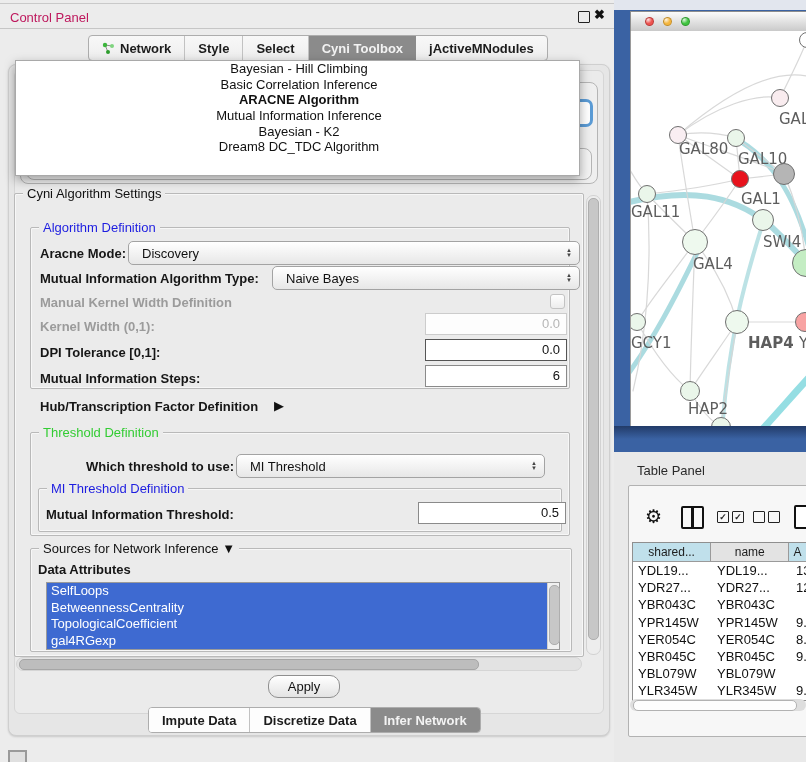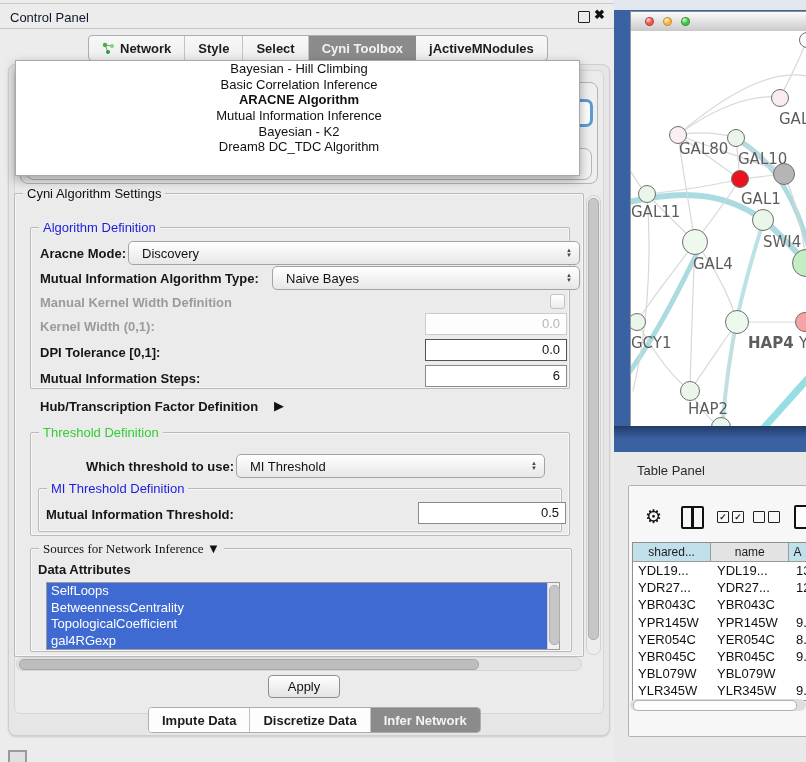--- a/index.html
+++ b/index.html
@@ -1,21 +1,21 @@
 <!DOCTYPE html>
 <html><head>
 <meta charset="utf-8">
 <style>
   html,body{margin:0;padding:0;background:#d8d8d8;}
   #app{position:relative;width:806px;height:762px;overflow:hidden;background:#ececec;
        font-family:"Liberation Sans",sans-serif;-webkit-font-smoothing:antialiased;}
   .abs{position:absolute;}
   
   .cp-top-line{left:0;top:3px;width:614px;height:1px;background:#c9c9c9;}
-  .cp-title{left:10px;top:10px;font-size:13px;color:#0f172a;}
+  .cp-title{left:10px;top:10px;font-size:13px;color:#be185d;}
   .cp-float{left:578px;top:11px;width:10px;height:10px;border:1.5px solid #222;border-radius:1px;}
   .cp-close{left:594px;top:7px;font-size:13px;font-weight:bold;color:#111;}
   .cp-divider{left:0;top:28px;width:614px;height:1px;background:#c6c6c6;}
 
   .tabbar{display:flex;align-items:stretch;background:linear-gradient(#f8f8f8,#ededed);
           border:1px solid #adadad;border-radius:4px;overflow:hidden;}
   .tab{display:flex;align-items:center;gap:5px;padding:0 13px;font-size:13px;font-weight:bold;
        color:#1c1c1c;border-right:1px solid #c2c2c2;white-space:nowrap;}
   .tab:last-child{border-right:none;justify-content:flex-end;}
   .tab.sel{color:#f3f3f3;border-right:none;}
@@ -56,21 +56,21 @@
   .vthumb{position:absolute;left:1px;top:2px;width:9px;border-radius:5px;background:#c7c7c7;border:1px solid #aeaeae;}
   .hscroll{background:#e3e3e3;border-radius:7px;border:1px solid #d5d5d5;}
   .hthumb{position:absolute;left:2px;top:1px;height:9px;border-radius:5px;background:#bdbdbd;border:1px solid #a6a6a6;}
 
   .attr-list{background:#fff;border:1px solid #9a9a9a;display:flex;}
   .attr-rows{flex:1;overflow:hidden;}
   .attr-row{height:16.5px;line-height:16.5px;color:#fff;font-size:13px;padding-left:4px;white-space:nowrap;}
   .attr-sb{width:11px;background:#f1f1f1;border-left:1px solid #d0d0d0;position:relative;}
   .attr-sb .vthumb{height:58px;}
 
-  .apply-btn{left:268px;top:675px;width:70px;height:21px;border:1px solid #8f8f8f;border-radius:4px;
+  .apply-btn{left:268px;top:675px;width:70px;height:21px;border:1px solid #8f8f8f;border-radius:10px;
              background:linear-gradient(#ffffff,#e3e3e3);font-size:13px;color:#111;text-align:center;line-height:21px;}
 
   .mini-icon{left:8px;top:750px;width:15px;height:14px;border:2px solid #9a9a9a;background:#e0e0e0;}
 
   
   .desk-strip{left:614px;top:0;width:192px;height:10px;background:#e2e6ee;}
   .desktop{left:614px;top:10px;width:192px;height:442px;}
   .net-frame-titlebar{left:630px;top:11px;width:176px;height:20px;
       background:linear-gradient(#fbfbfb,#c7c7c7);border:1px solid #8e8e8e;border-bottom:1px solid #767676;}
   .light{position:absolute;top:5px;width:9px;height:9px;border-radius:50%;
@@ -333,21 +333,21 @@
     <span>MI Threshold</span>
     <span class="stepper">▲<br>▼</span>
   </div>
   <div class="abs group" style="left:38px;top:488px;width:522px;height:42px;">
     <span class="group-label" style="color: rgb(29, 29, 224);">MI Threshold Definition</span>
   </div>
   <span class="abs lbl" style="left:46px;top:507px;">Mutual Information Threshold:</span>
   <div class="abs field" style="left:418px;top:502px;width:134px;height:20px;">0.5</div>
 
   <div class="abs group" style="left:30px;top:548px;width:540px;height:102px;">
-    <span class="group-label" style="color:#111;font-family:Liberation Serif, serif;">
+    <span class="group-label" style="color:#111;">
       <span>Sources for Network Inference</span>
       <span>▼</span>
     </span>
   </div>
   <span class="abs lbl" style="left:38px;top:562px;">Data Attributes</span>
   <div class="abs attr-list" style="left:46px;top:582px;width:512px;height:66px;">
     <div class="attr-rows">
       <div class="attr-row" style="background-color: rgb(62, 106, 209);">SelfLoops</div>
       <div class="attr-row" style="background-color: rgb(62, 106, 209);">BetweennessCentrality</div>
       <div class="attr-row" style="background-color: rgb(62, 106, 209);">TopologicalCoefficient</div>

